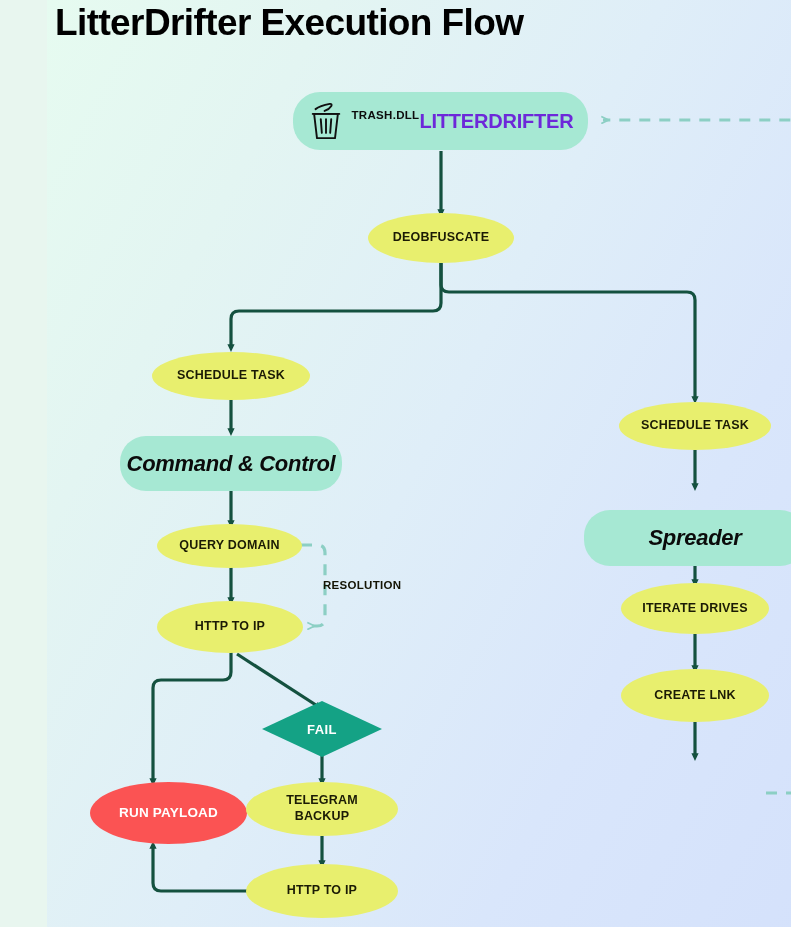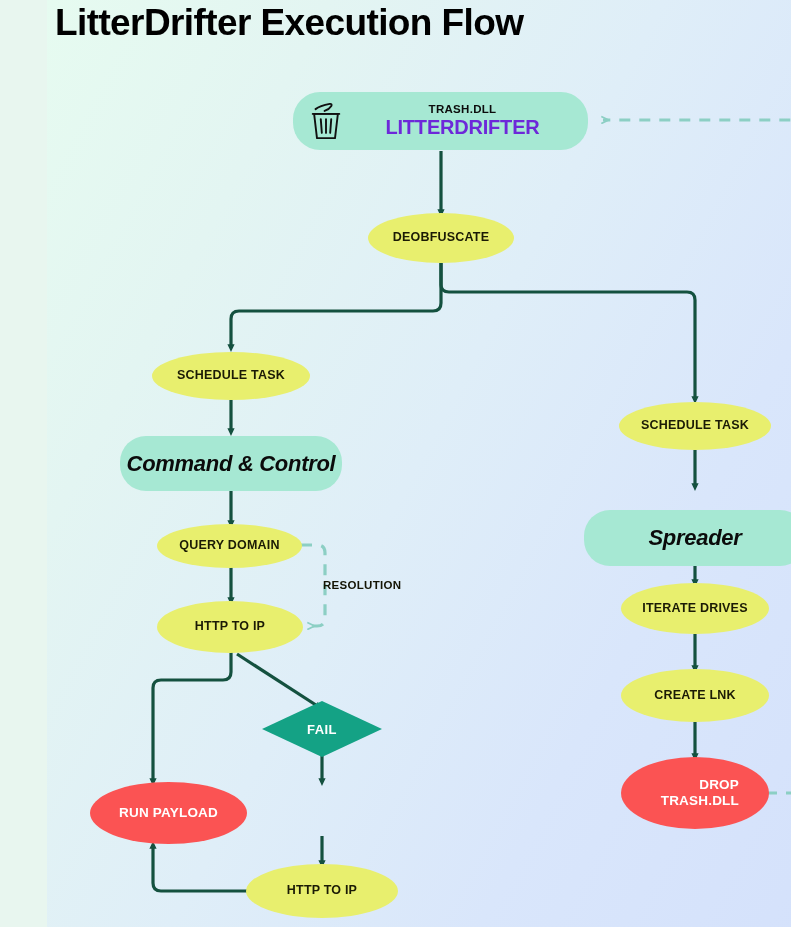--- a/index.html
+++ b/index.html
@@ -45,21 +45,20 @@
     position: absolute;
     display: flex;
     align-items: center;
     justify-content: center;
     text-align: center;
     box-sizing: border-box;
     z-index: 3;
   }
   .node-ellipse {
     border-radius: 50%;
-    text-align: right;
   }
   .node-yellow {
     background: #e8ef6e;
     color: #1b1b05;
     font-size: 12.5px;
     font-weight: 700;
     letter-spacing: 0.2px;
     line-height: 1.25;
   }
   .node-red {
@@ -122,21 +121,21 @@
     padding-left: 14px;
   }
   #trash-icon {
     width: 38px;
     height: 40px;
     flex: 0 0 auto;
     margin-right: 6px;
   }
   #root-text {
     display: flex;
-    flex-direction: column;
+    flex-direction: row;
     justify-content: center;
     flex: 1 1 auto;
     padding-right: 14px;
   }
   #root-sub {
     font-size: 11.5px;
     font-weight: 700;
     color: #0c0c0c;
     letter-spacing: 0.3px;
     line-height: 1.1;
@@ -258,20 +257,23 @@
 
   <div class="diamond-wrap" style="left:215px; top:701px; width:120px; height:56px;">
     <div class="diamond-shape"></div>
     <div class="diamond-label">FAIL</div>
   </div>
 
   <div class="node node-ellipse node-red" style="left:43px; top:782px; width:157px; height:62px;">
     <span>RUN PAYLOAD</span>
   </div>
 
+  <div class="node node-ellipse node-yellow" style="left:199px; top:782px; width:152px; height:54px;">
+    <span style="display:block; max-width:105px;">TELEGRAM BACKUP</span>
+  </div>
 
   <div class="node node-ellipse node-yellow" style="left:199px; top:864px; width:152px; height:54px;">
     <span>HTTP TO IP</span>
   </div>
 
   <div class="node node-ellipse node-yellow" style="left:572px; top:402px; width:152px; height:48px;">
     <span>SCHEDULE TASK</span>
   </div>
 
   <div class="node node-mint node-mint-title" style="left:537px; top:510px; width:222px; height:56px;">
@@ -279,17 +281,14 @@
   </div>
 
   <div class="node node-ellipse node-yellow" style="left:574px; top:583px; width:148px; height:51px;">
     <span>ITERATE DRIVES</span>
   </div>
 
   <div class="node node-ellipse node-yellow" style="left:574px; top:669px; width:148px; height:53px;">
     <span>CREATE LNK</span>
   </div>
 
-  <div class="node node-ellipse node-red" style="left:574px; top:757px; width:148px; height:72px;">
-    <span style="display:block; max-width:88px;">DROP TRASH.DLL</span>
-  </div>
 
 </div>
 
 </body></html>

